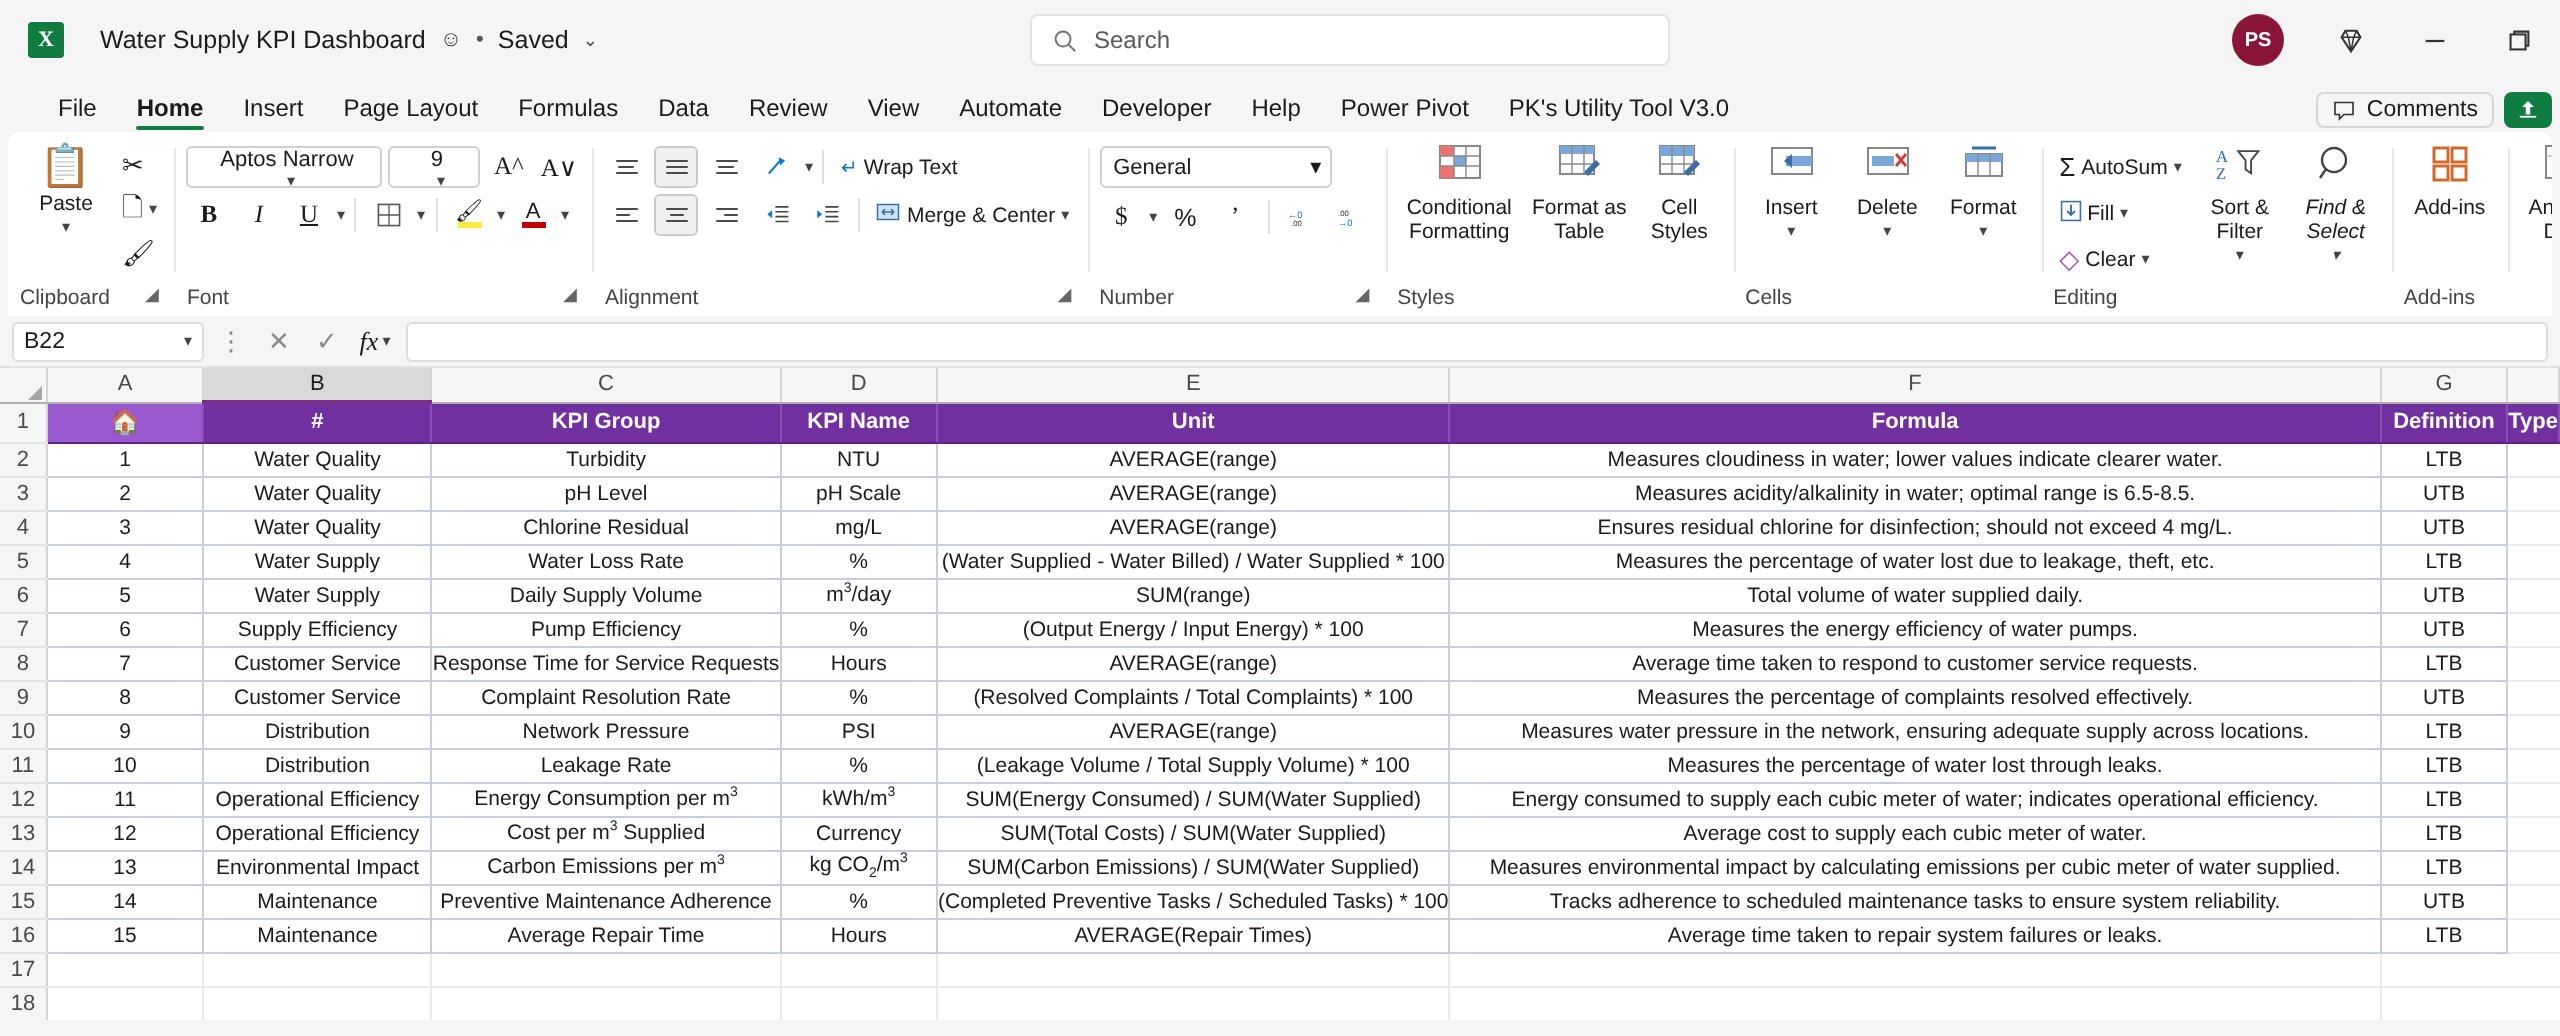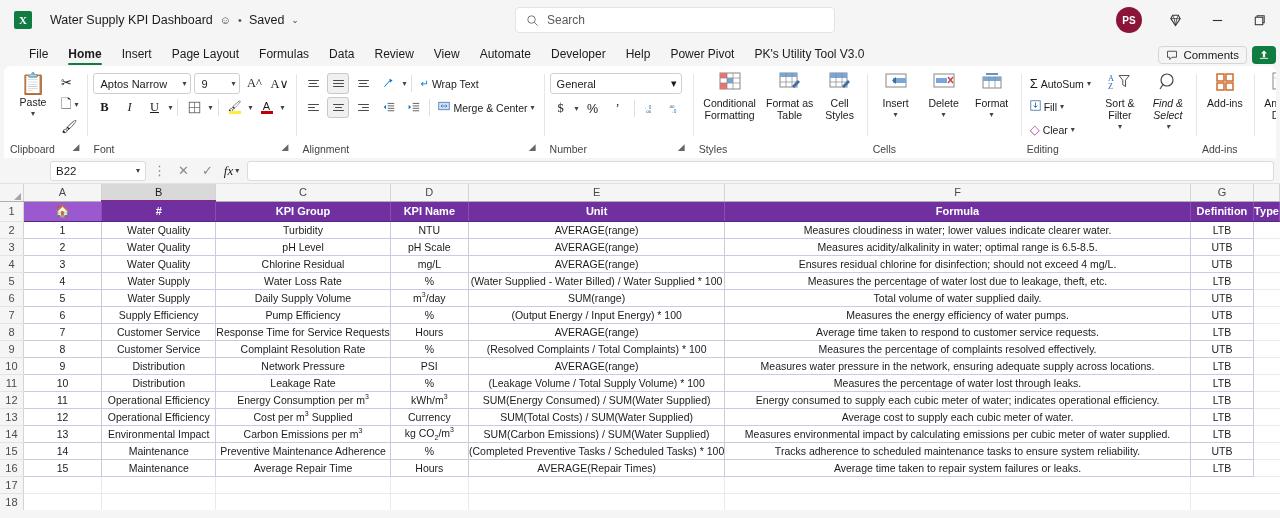--- a/index.html
+++ b/index.html
@@ -125,55 +125,55 @@
 
   
   .clip-col { display: flex; flex-direction: column; align-items: center; }
 
   
   .font-rows { display: flex; flex-direction: column; gap: 3px; padding-top: 3px; }
   .row { display: flex; align-items: center; gap: 3px; }
   .combo {
     height: 21px; border: 1px solid #cfcfcf; background: #fff; border-radius: 3px;
     display: flex; align-items: center; justify-content: space-between;
-    padding: 0 4px 0 6px; font-size: 11px; color: #1b1b1b;
+    padding: 0 4px 0 6px; font-size: 11px; color: #1b1b1b; flex-direction: column;
   }
   .combo .cv2 { font-size: 8px; color: #444; margin-left: 4px; }
   .fbtn {
     width: 22px; height: 21px; display: flex; align-items: center; justify-content: center;
     font-size: 12.5px; color: #1b1b1b; border-radius: 3px;
   }
   .fbtn.serif { font-family: "Liberation Serif", serif; }
   .vdiv { width:1px; height:17px; background:#e0e0e0; margin:0 2px; }
 
   
   .align-grid { display: flex; flex-direction: column; gap: 3px; padding-top: 3px; }
   .abtn {
     width: 22px; height: 21px; display: flex; flex-direction: column;
     align-items: center; justify-content: center; gap: 1.5px; border-radius: 3px;
   }
   .abtn.sel { border: 1px solid #c8c8c8; background: #f0f0f0; }
   .abar { height: 1.6px; background: #4a4a4a; border-radius: 1px; }
 
   
   .numfmt {
-    width: 132px; height: 21px; border: 1px solid #cfcfcf; background: #fff;
+    width: 116px; height: 21px; border: 1px solid #cfcfcf; background: #fff;
     border-radius: 3px; display: flex; align-items: center; justify-content: space-between;
     padding: 0 4px 0 6px; font-size: 11px;
   }
 
   
   .formula-bar {
     height: 26px; background: #f5f5f5; display: flex; align-items: center;
     padding: 0 6px; gap: 3px; border-bottom: 1px solid #e1e1e1;
   }
   .namebox {
     width: 96px; height: 20px; background: #fff; border: 1px solid #dcdcdc;
     border-radius: 3px; display: flex; align-items: center; justify-content: space-between;
-    padding: 0 5px; font-size: 11.5px; margin-left: 44px;
+    padding: 0 5px; font-size: 11.5px;
   }
   .fb-ico {
     width: 21px; height: 20px; display: flex; align-items: center; justify-content: center;
     font-size: 13px; color: #8a8a8a;
   }
   .fb-ico.fx { font-family: "Liberation Serif", serif; font-style: italic; color: #1b1b1b; font-size:13px; }
   .fb-input {
     flex: 1; height: 20px; background: #fff; border: 1px solid #dcdcdc;
     border-radius: 3px; margin-left: 2px; font-size: 11.5px; padding: 0 6px;
     display: flex; align-items: center;

